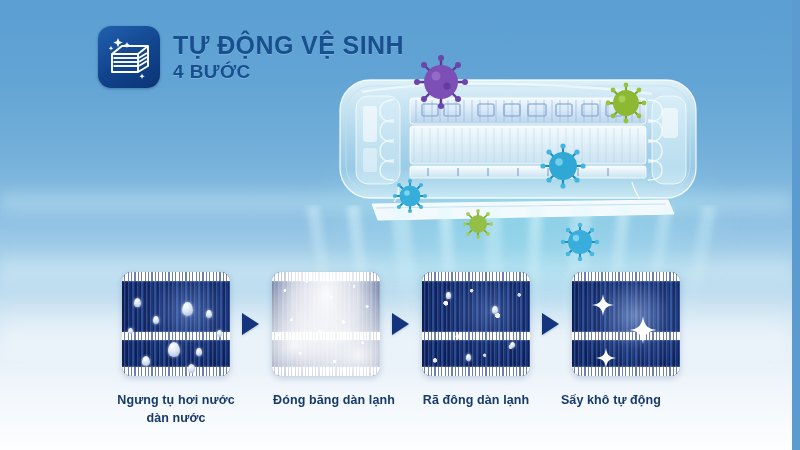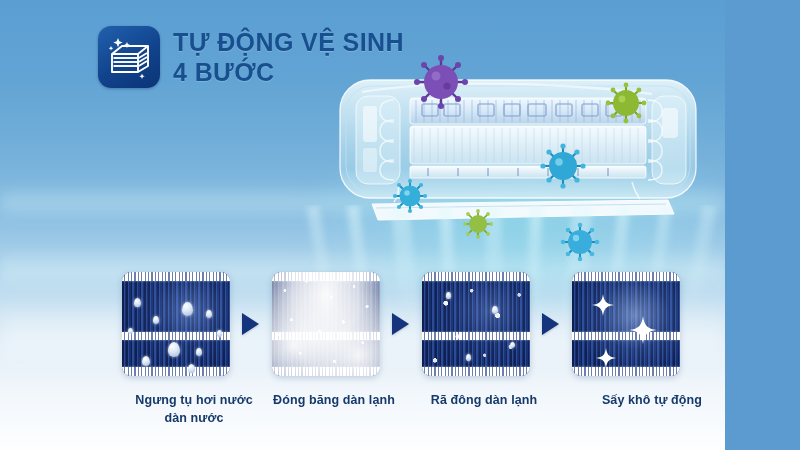--- a/index.html
+++ b/index.html
@@ -6,21 +6,21 @@
   html,body { width:800px; height:450px; overflow:hidden; }
   body {
     font-family:"Liberation Sans", sans-serif;
     position:relative;
     background:#5b9bd0;
   }
 
   
   #stage{
     position:absolute; inset:0;
-    width:725px; height:450px;
+    width:792px; height:450px;
     overflow:hidden;
     background:
       linear-gradient(to bottom,
         #5b9ed2 0%,
         #62a4d4 18%,
         #74b0da 34%,
         #8cbfe2 48%,
         #aed4ec 60%,
         #cfe5f3 70%,
         #e4eff8 78%,
@@ -65,21 +65,21 @@
   #badge svg{ position:absolute; left:0; top:0; }
   #titles{ line-height:1.05; }
   .t-line{
     color:#18508f;
     font-weight:bold;
     font-size:25px;
     letter-spacing:.4px;
     white-space:nowrap;
     text-shadow:0 1px 0 rgba(255,255,255,.18);
   }
-  .t-line.l2{ font-size:25px; margin-top:4px; }
+  .t-line.l2{ font-size:19px; margin-top:4px; }
 
   
   #ac-wrap{
     position:absolute; left:332px; top:62px; width:372px; height:185px;
   }
   #ac-unit{ position:absolute; inset:0; }
 
   
   #rays{
     position:absolute; left:300px; top:205px; width:430px; height:115px;
@@ -615,30 +615,30 @@
           <path d="M14 0 C15.3 9.7 18.3 12.7 28 14 C18.3 15.3 15.3 18.3 14 28 C12.7 18.3 9.7 15.3 0 14 C9.7 12.7 12.7 9.7 14 0 Z" fill="#ffffff"></path>
         </svg>
         <svg class="spark" style="left:24px; top:76px;" width="20" height="20" viewBox="0 0 20 20">
           <path d="M10 0 C11 6.9 13.1 9 20 10 C13.1 11 11 13.1 10 20 C9 13.1 6.9 11 0 10 C6.9 9 9 6.9 10 0 Z" fill="#ffffff"></path>
         </svg>
       </div>
     </div>
 
   </div>
 
-  <div class="caption" style="left:99px;">
+  <div class="caption" style="left:81px;">
     <div>Ngưng tụ hơi nước</div>
     <div>dàn nước</div>
   </div>
   <div class="caption" style="left:239px;">
     <div>Đóng băng dàn lạnh</div>
     <div></div>
   </div>
-  <div class="caption" style="left:381px;margin-left:8px;">
+  <div class="caption" style="left:381px;">
     <div>Rã đông dàn lạnh</div>
     <div></div>
   </div>
-  <div class="caption" style="left:557px;">
+  <div class="caption" style="left:516px;">
     <div>Sấy khô tự động</div>
     <div></div>
   </div>
 
 </div>
 
 </body></html>

